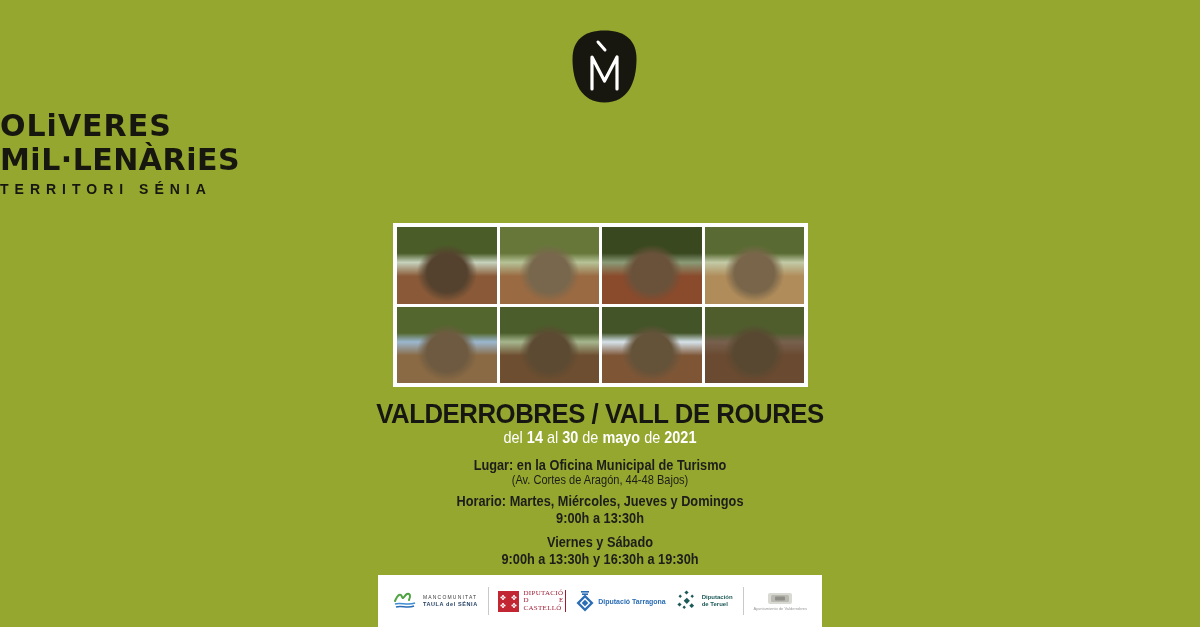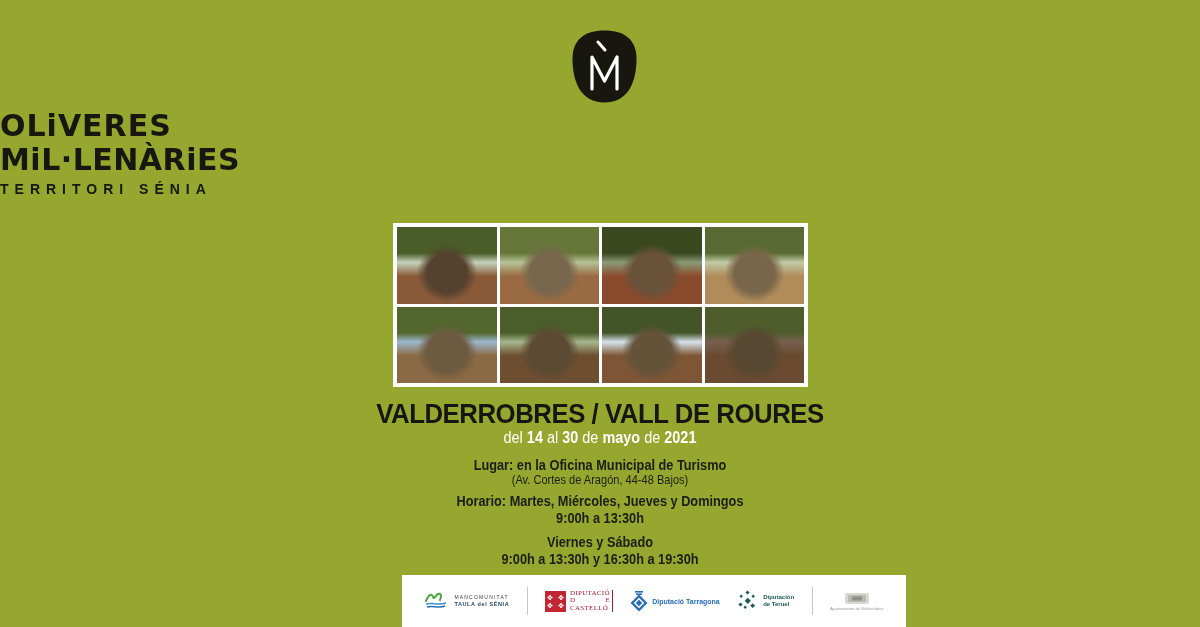--- a/index.html
+++ b/index.html
@@ -35,22 +35,22 @@
   #dates .b{font-weight:bold;}
   .info{color:#1d1d1a;font-weight:bold;font-size:15px;}
   #venue{top:456px;}
   #address{top:472px;font-weight:normal;font-size:13px;}
   #sched1-label{top:492px;}
   #sched1-hours{top:509px;}
   #sched2-label{top:533px;}
   #sched2-hours{top:550px;}
   
   #sponsor-bar{
-    position:absolute;left:378px;top:575px;width:504px;height:52px;background:#fff;
-    display:flex;align-items:center;justify-content:space-evenly;box-sizing:border-box;padding:0 5px;margin-left:24px;
+    position:absolute;left:378px;top:575px;width:444px;height:52px;background:#fff;
+    display:flex;align-items:center;justify-content:space-evenly;box-sizing:border-box;padding:0 5px;
   }
   .sponsor{display:flex;align-items:center;gap:4px;}
   .vsep{width:1px;height:28px;background:#c9c9c9;}
   .manc-txt{display:flex;flex-direction:column;line-height:1.25;}
   .manc-l1{font-size:5px;letter-spacing:1.2px;color:#3c3c3c;}
   .manc-l2{font-size:5.5px;font-weight:bold;color:#1d3a5f;letter-spacing:0.6px;}
   .cast-txt{font-family:"Liberation Serif",serif;color:#9e1b32;line-height:1.05;
     border-right:1px solid #9e1b32;padding-right:2px;}
   .cast-l1,.cast-l3{font-size:7px;letter-spacing:0.3px;}
   .cast-l2{font-size:7px;display:flex;justify-content:space-between;}

